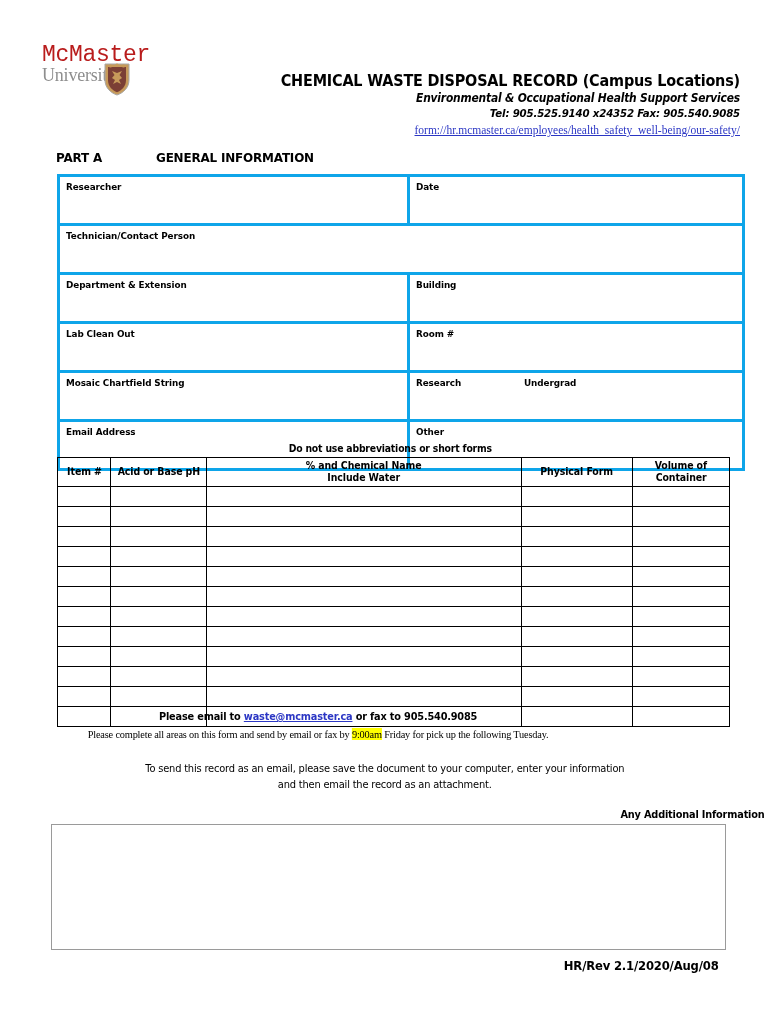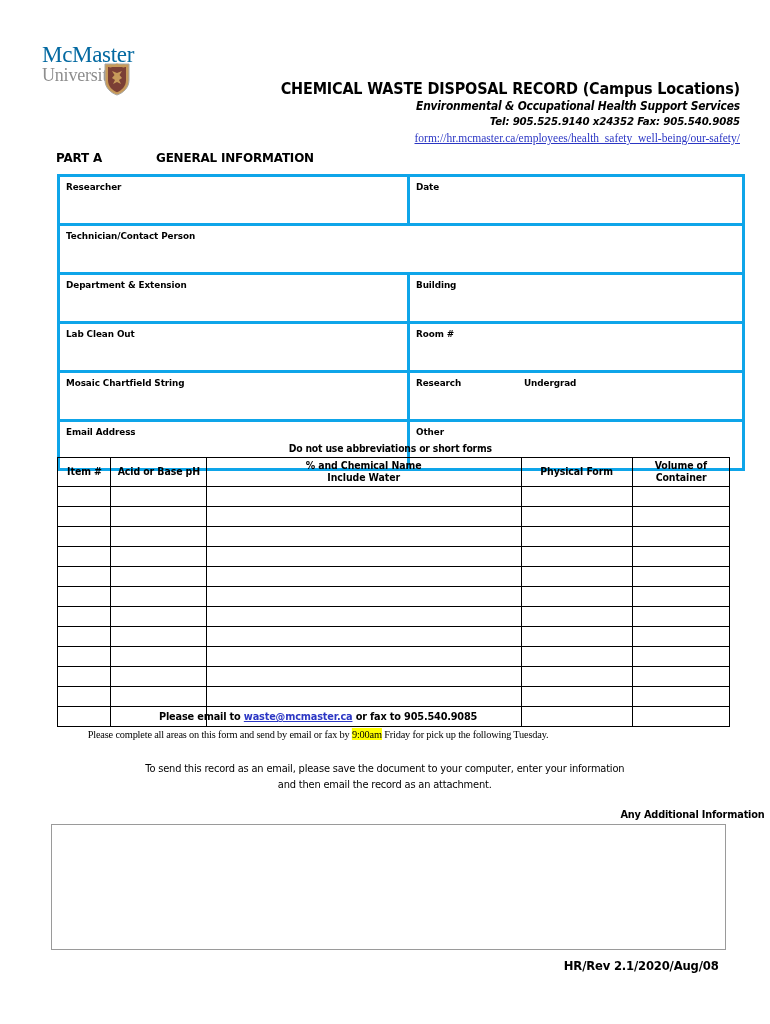--- a/index.html
+++ b/index.html
@@ -33,24 +33,24 @@
   }
 
   .logo-block {
     position: absolute;
     left: 42px;
     top: 44px;
     width: 120px;
     height: 56px;
   }
   .logo-mc {
-    font-family: Liberation Serif, serif;
+    font-family: Liberation Mono, monospace;
     font-size: 23px;
     line-height: 22px;
-    color: #0369a1;
+    color: #b91c1c;
     letter-spacing: -0.3px;
     white-space: nowrap;
   }
   .logo-univ {
     font-family: "Liberation Serif", serif;
     font-size: 18px;
     line-height: 19px;
     color: #8e8e8e;
     letter-spacing: -0.2px;
     white-space: nowrap;
@@ -59,21 +59,21 @@
     position: absolute;
     left: 104px;
     top: 62px;
     width: 26px;
     height: 34px;
   }
 
   .header-lines {
     position: absolute;
     left: 120px;
-    top: 80px;
+    top: 72px;
     width: 620px;
     text-align: right;
   }
   .h-title {
     font-family: "DejaVu Sans", sans-serif;
     font-weight: bold;
     font-size: 15.5px;
     line-height: 19px;
     letter-spacing: -0.2px;
     white-space: nowrap;

